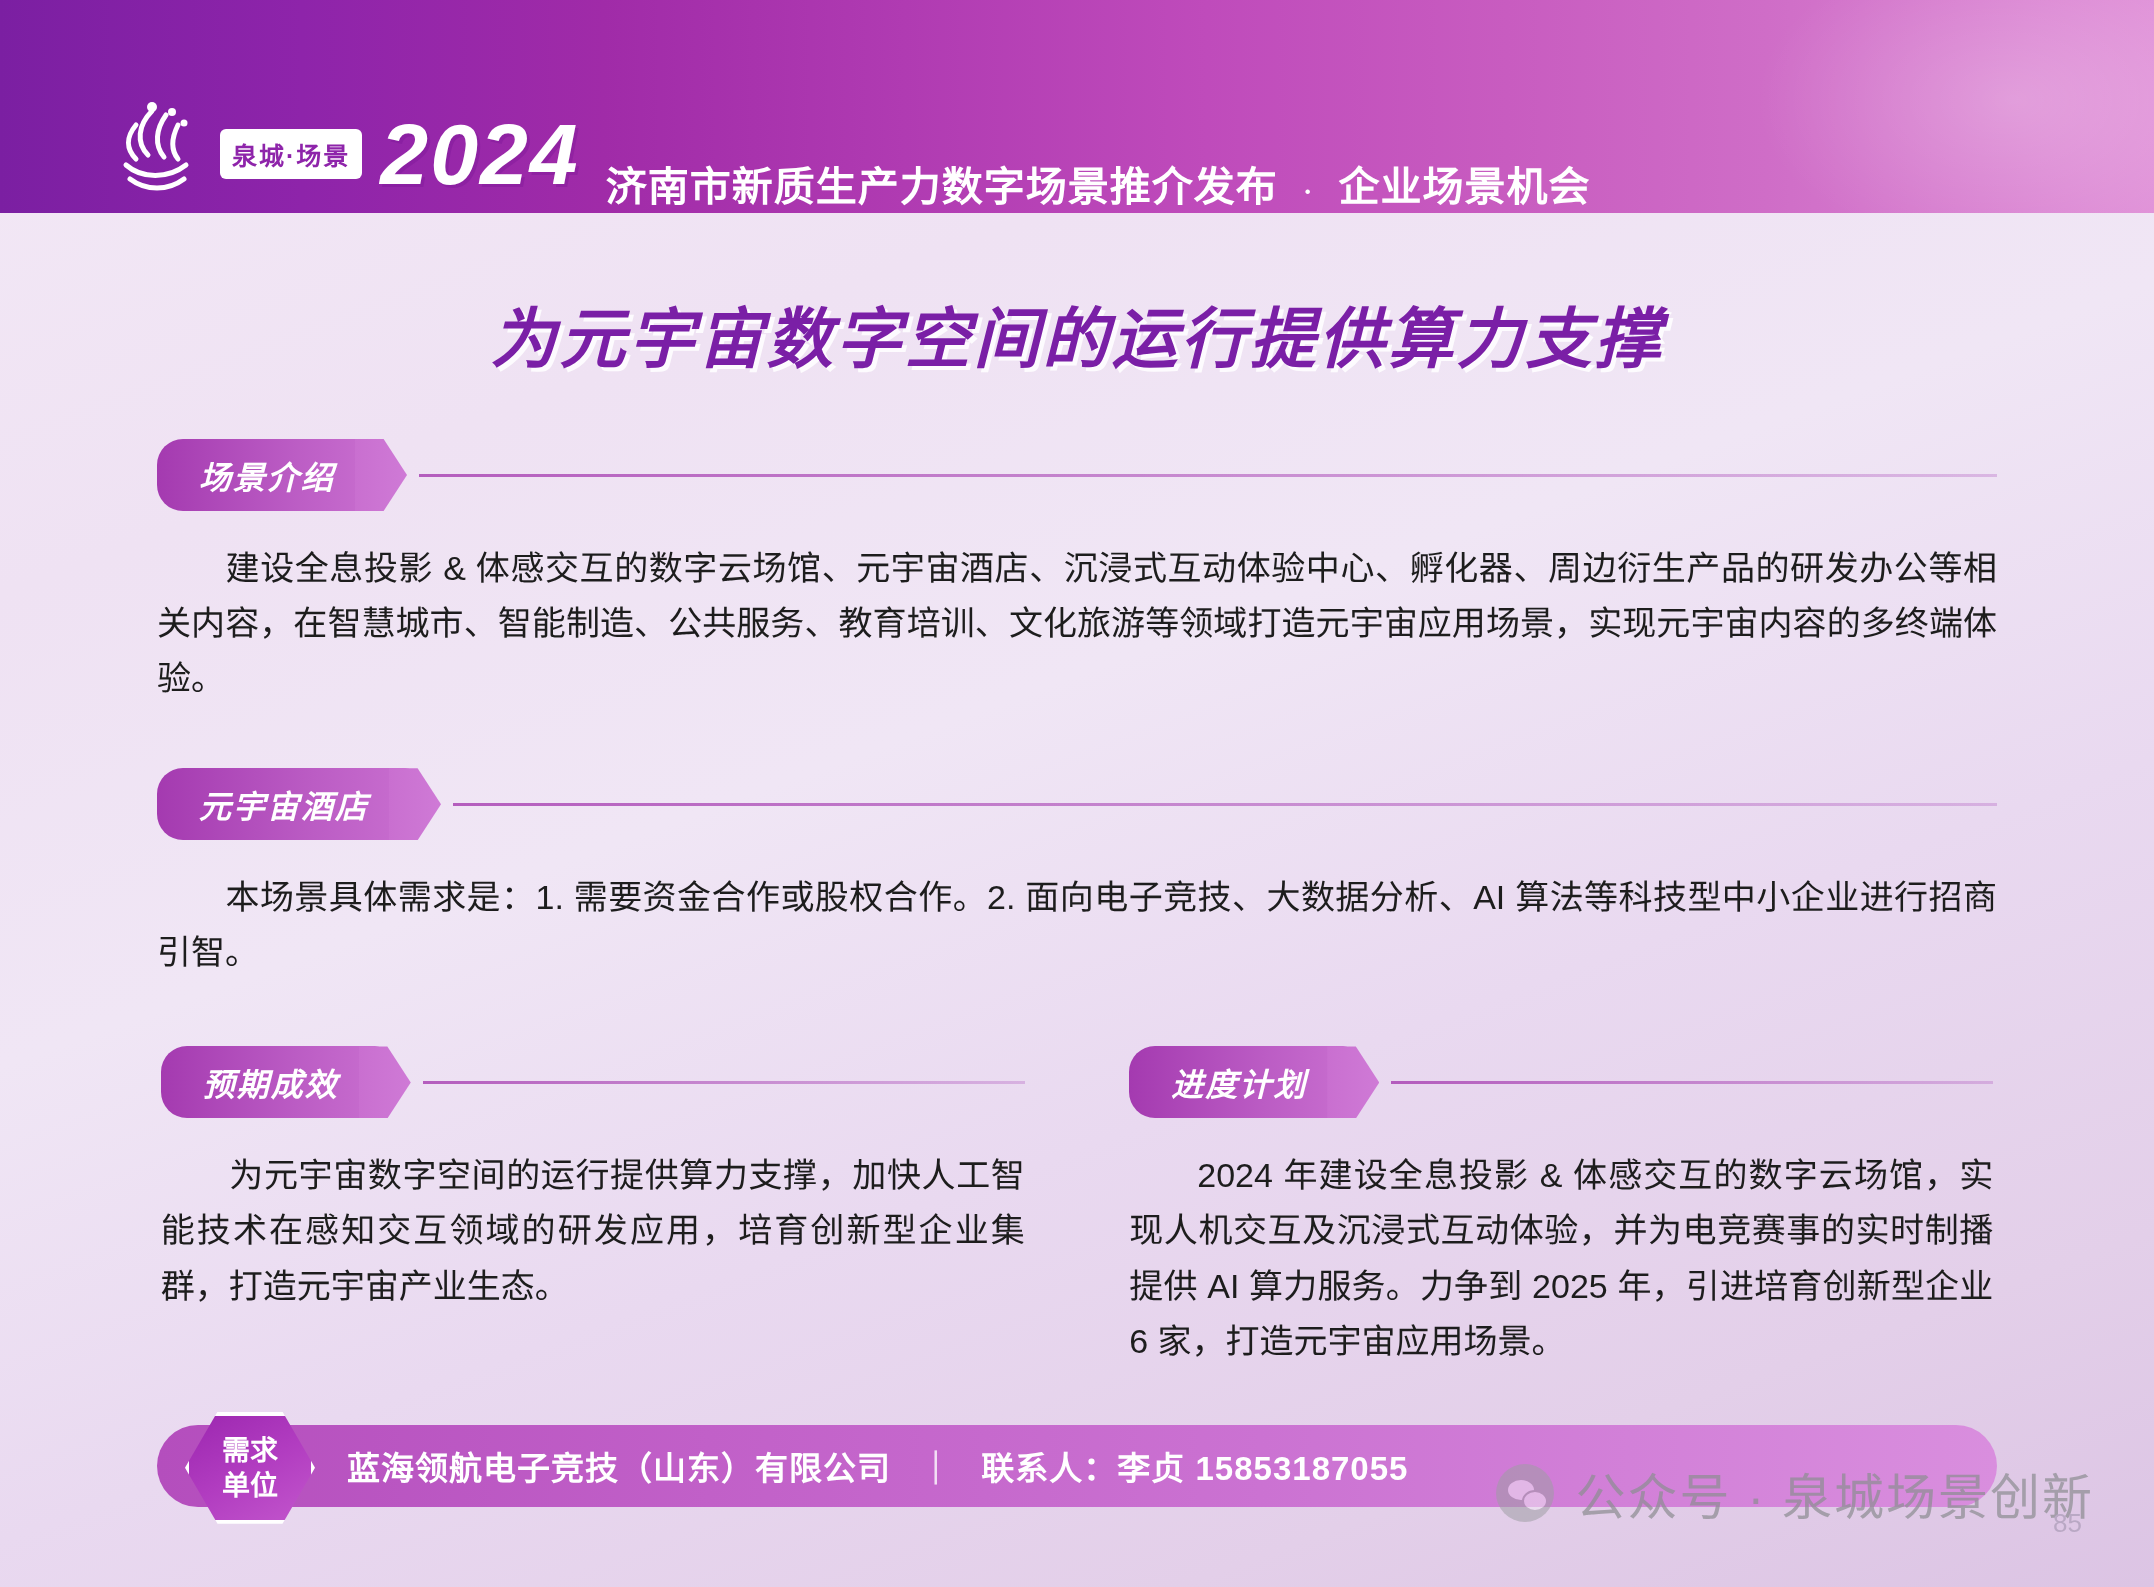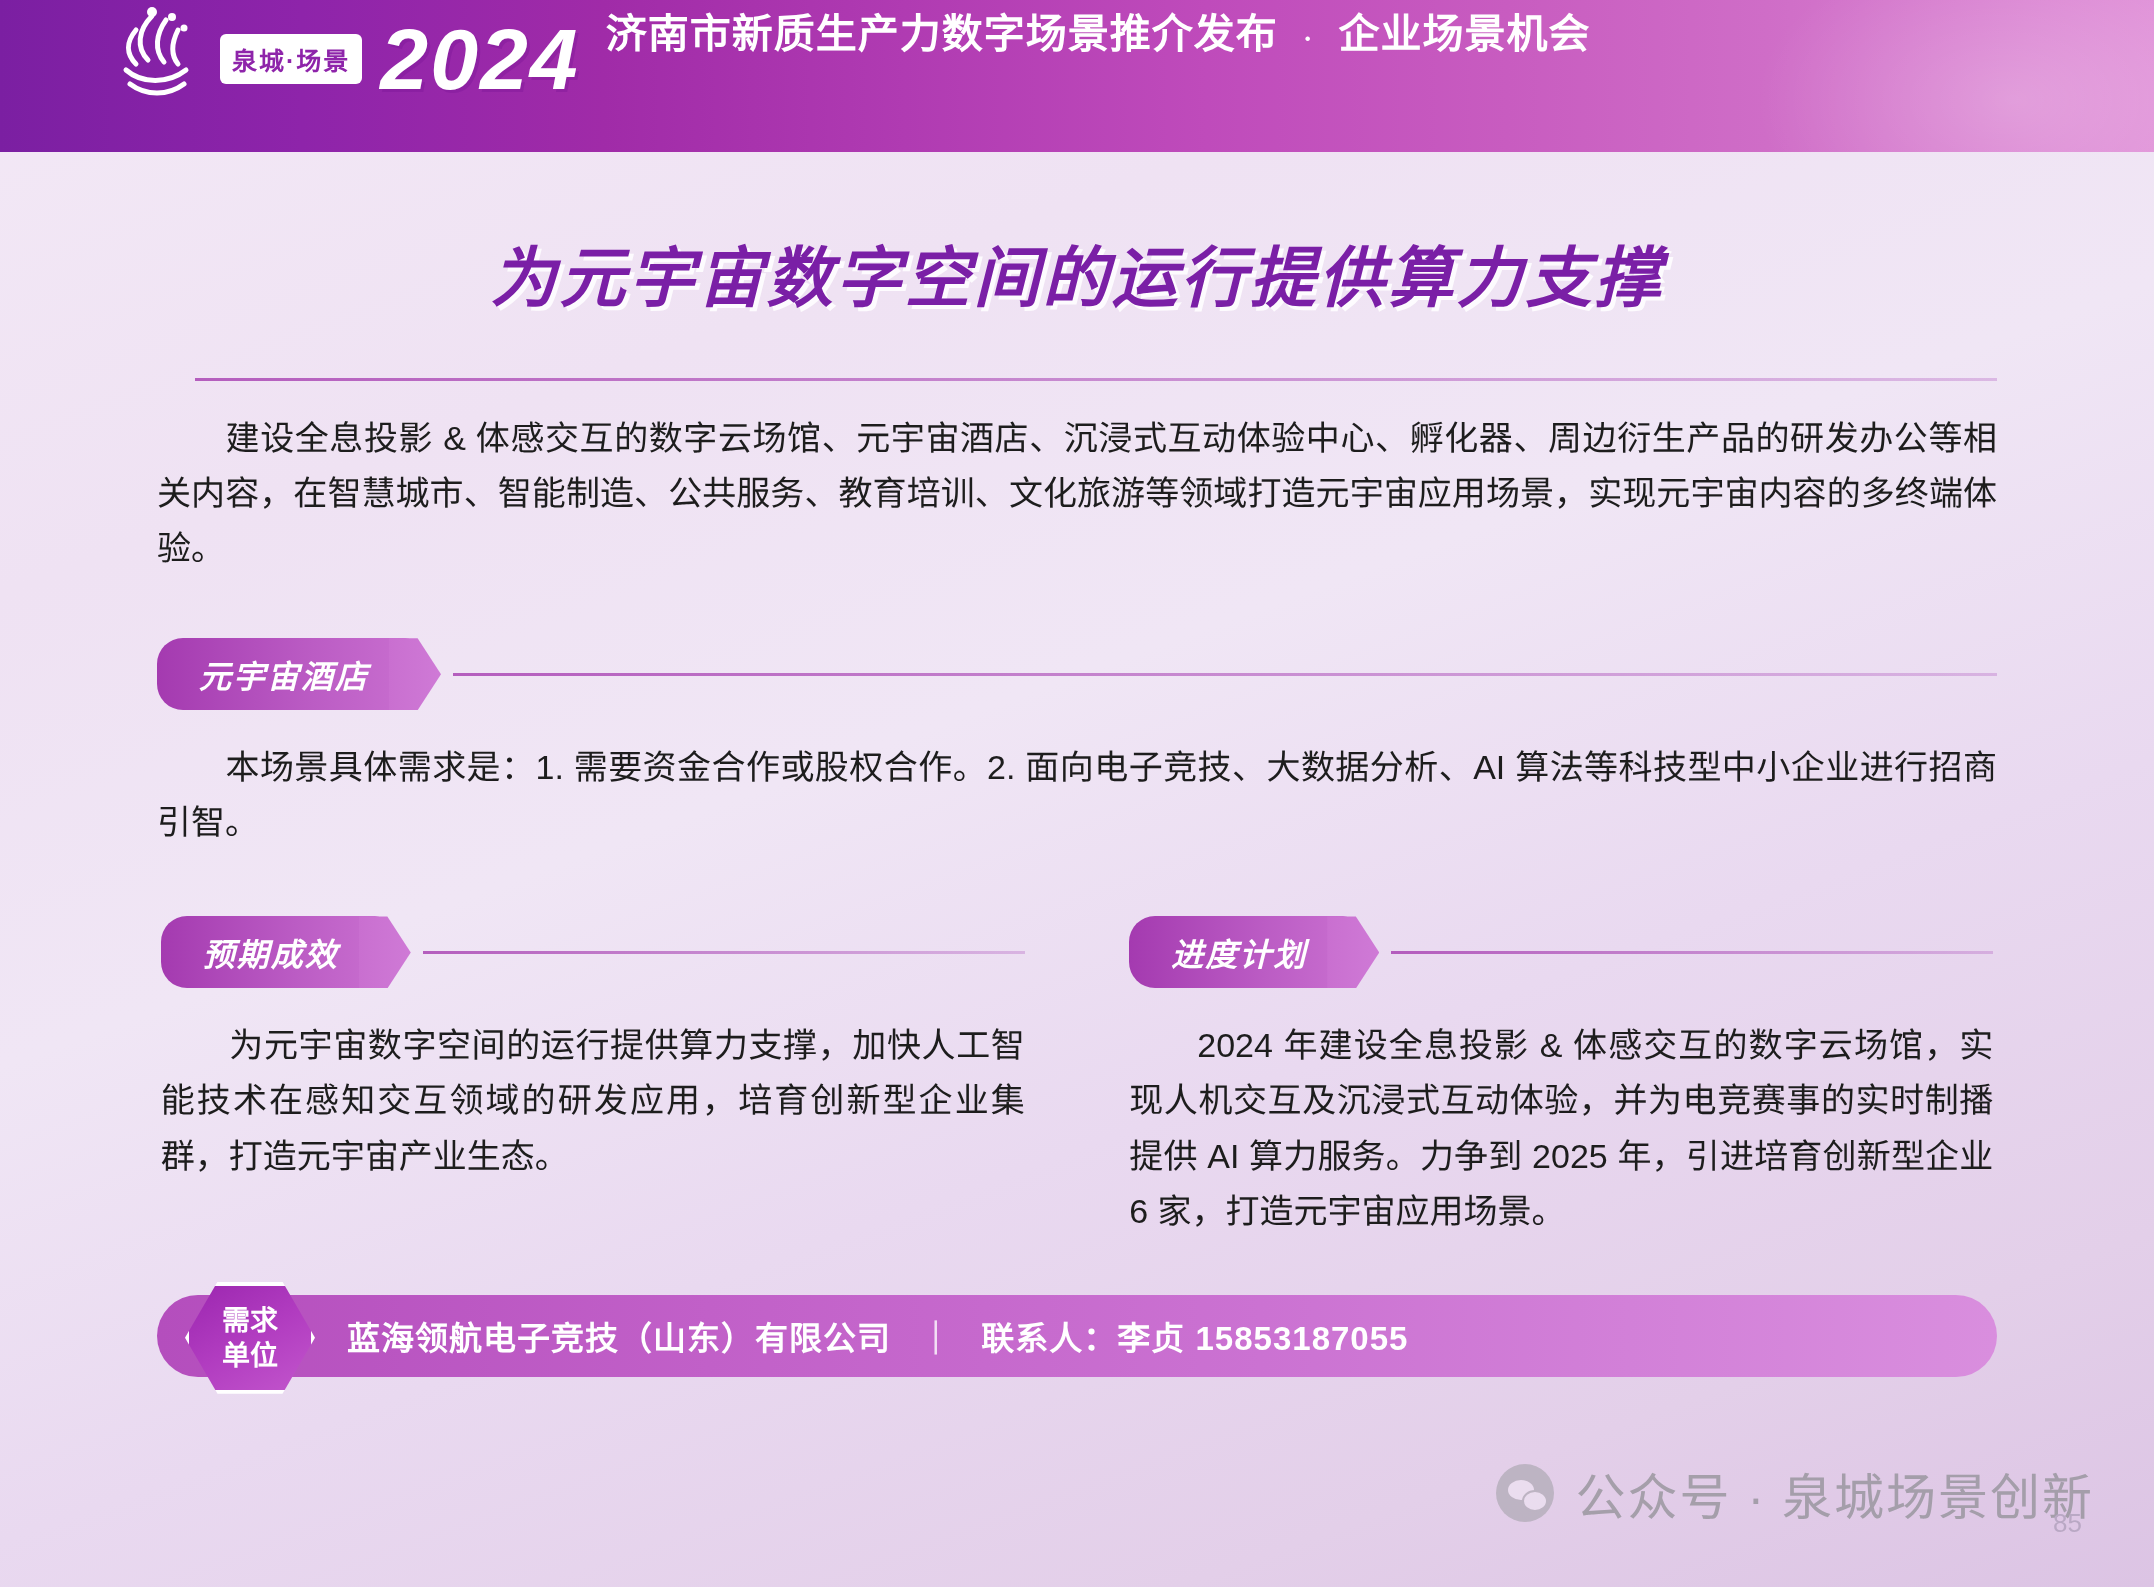--- a/index.html
+++ b/index.html
@@ -17,24 +17,24 @@
     position: relative;
     width: 2154px;
     height: 1587px;
     background: linear-gradient(160deg, #f3e9f6 0%, #efe2f3 25%, #f0e6f5 45%, #e9d9f0 65%, #e3cfe9 85%, #dcc4e4 100%);
     overflow: hidden;
   }
 
   
   .header {
     position: relative;
-    height: 152px;
+    height: 213px;
     background: linear-gradient(90deg, #7b1fa2 0%, #8e24aa 14%, #a02ba8 28%, #b03bb2 42%, #bf4bbb 56%, #c85cc0 70%, #cf6dc7 82%, #d87fd0 92%, #e091d8 100%);
     display: flex;
-    align-items: flex-start;
+    align-items: flex-end;
     overflow: hidden;
   }
   .header::after {
     content: "";
     position: absolute;
     right: -120px;
     top: -60px;
     width: 520px;
     height: 320px;
     background: radial-gradient(ellipse at center, rgba(255,255,255,0.22) 0%, rgba(255,255,255,0.0) 70%);
@@ -283,20 +283,21 @@
       <span>济南市新质生产力数字场景推介发布</span>
       <span class="header-sep">·</span>
       <span>企业场景机会</span>
     </div>
   </div>
 
   <div class="main-title">为元宇宙数字空间的运行提供算力支撑</div>
 
   <div class="section block-full blk-intro">
     <div class="sec-head">
+      <div class="sec-tag">场景介绍</div>
       <div class="sec-line"></div>
     </div>
     <div class="sec-body"><span class="indent"></span><span>建设全息投影 &amp; 体感交互的数字云场馆、元宇宙酒店、沉浸式互动体验中心、孵化器、周边衍生产品的研发办公等相关内容，在智慧城市、智能制造、公共服务、教育培训、文化旅游等领域打造元宇宙应用场景，实现元宇宙内容的多终端体验。</span></div>
   </div>
 
   <div class="section block-full blk-demand">
     <div class="sec-head">
       <div class="sec-tag">元宇宙酒店</div>
       <div class="sec-line"></div>
     </div>

